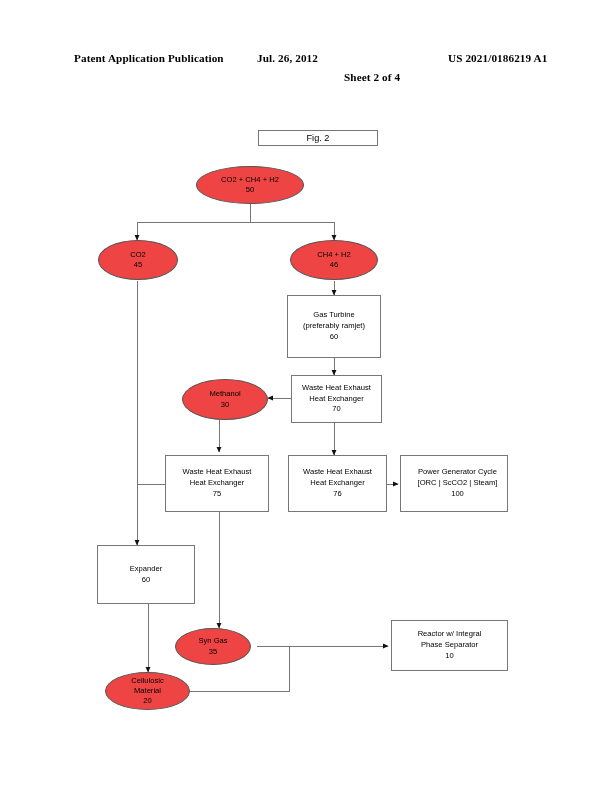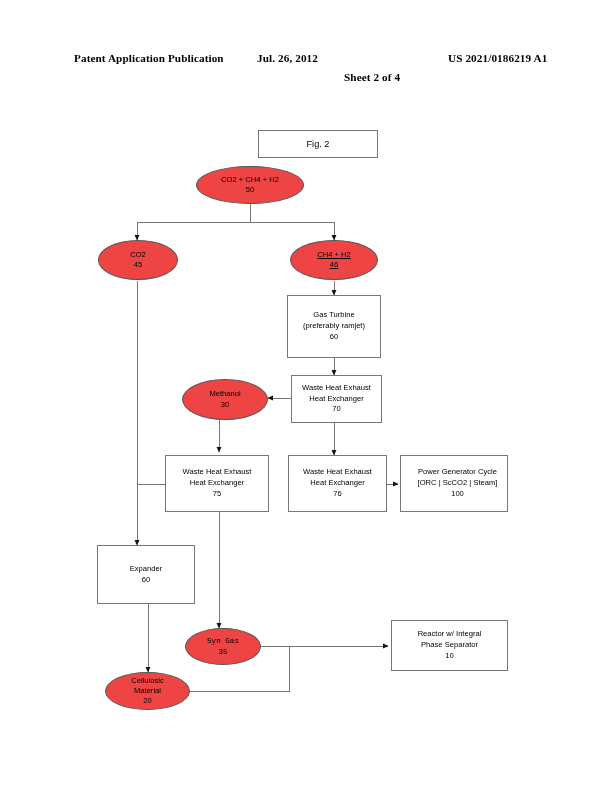--- a/index.html
+++ b/index.html
@@ -71,21 +71,21 @@
     color: #000000;
   }
   .node-box .ln { display: block; white-space: nowrap; }
 
   
   #fig-box {
     position: absolute;
     left: 258px;
     top: 130px;
     width: 120px;
-    height: 28px;
+    height: 16px;
     box-sizing: border-box;
     border: 1px solid #777777;
     background: #ffffff;
     display: flex;
     align-items: center;
     justify-content: center;
     font-size: 9.2px;
     font-weight: normal;
   }
 
@@ -171,21 +171,21 @@
     <div class="node-ellipse" style="left:196px; top:166px; width:108px; height:38px;">
       <span class="ln">CO2 + CH4 + H2</span>
       <span class="ln">50</span>
     </div>
 
     <div class="node-ellipse" style="left:98px; top:240px; width:80px; height:40px;">
       <span class="ln">CO2</span>
       <span class="ln">45</span>
     </div>
 
-    <div class="node-ellipse" style="left:290px; top:240px; width:88px; height:40px;text-decoration:underline;">
+    <div class="node-ellipse" style="left:290px; top:240px; width:88px; height:40px;">
       <span class="ln">CH4 + H2</span>
       <span class="ln">46</span>
     </div>
 
     <div class="node-box" style="left:287px; top:295px; width:94px; height:63px;">
       <span class="ln">Gas Turbine</span>
       <span class="ln">(preferably ramjet)</span>
       <span class="ln">60</span>
     </div>
 
@@ -216,21 +216,21 @@
       <span class="ln">Power Generator Cycle</span>
       <span class="ln">[ORC | ScCO2 | Steam]</span>
       <span class="ln">100</span>
     </div>
 
     <div class="node-box" style="left:97px; top:545px; width:98px; height:59px;">
       <span class="ln">Expander</span>
       <span class="ln">60</span>
     </div>
 
-    <div class="node-ellipse" style="left:185px; top:628px; width:76px; height:37px;font-family:Liberation Mono, monospace;">
+    <div class="node-ellipse" style="left:175px; top:628px; width:76px; height:37px;">
       <span class="ln">Syn Gas</span>
       <span class="ln">35</span>
     </div>
 
     <div class="node-ellipse" style="left:105px; top:672px; width:85px; height:38px;">
       <span class="ln">Cellulosic</span>
       <span class="ln">Material</span>
       <span class="ln">20</span>
     </div>
 

